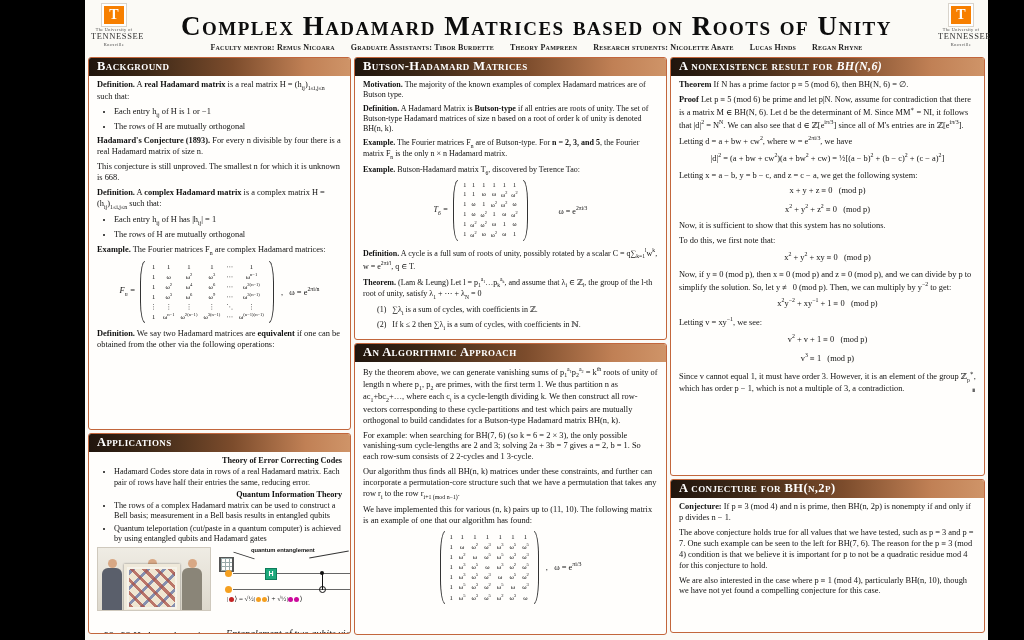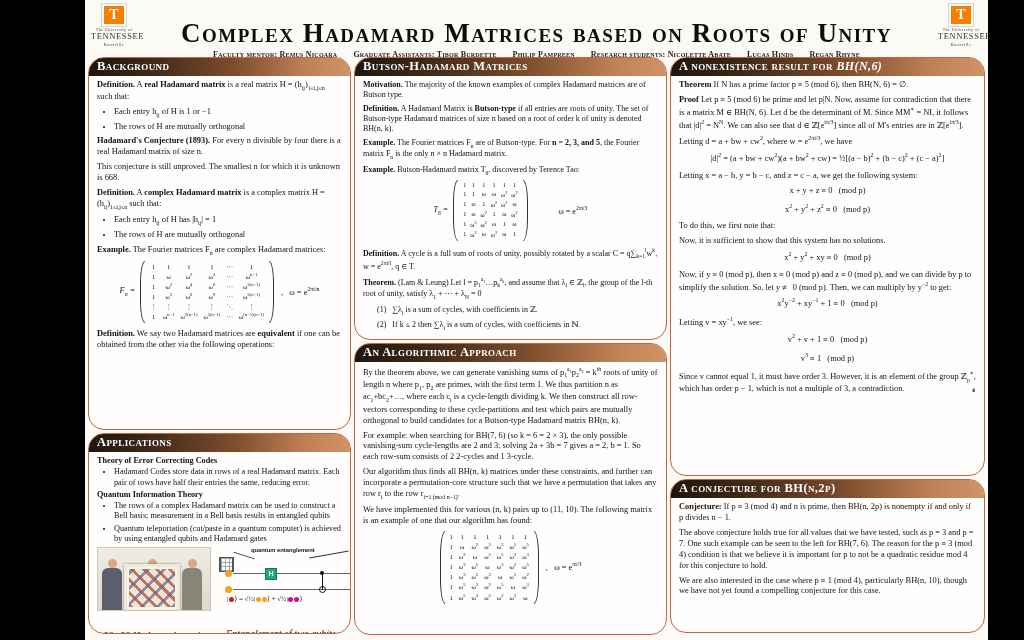--- a/index.html
+++ b/index.html
@@ -3,55 +3,55 @@
 <meta charset="utf-8">
 <style>
   html,body{margin:0;padding:0;}
   body{width:1024px;height:640px;background:#000;position:relative;overflow:hidden;
        font-family:"Liberation Serif","DejaVu Serif",serif;color:#111;}
   .poster{position:absolute;left:85px;top:0;width:903px;height:640px;background:#fbfaf6;}
 
   
   .masthead{position:absolute;top:0;left:0;right:0;height:55px;}
   .main-title{text-align:center;font-variant:small-caps;font-weight:700;font-size:27px;
-              letter-spacing:1.5px;margin-top:18px;color:#0d0d0d;}
+              letter-spacing:1.5px;margin-top:11px;color:#0d0d0d;}
   .credits{display:flex;justify-content:center;gap:16px;font-variant:small-caps;font-weight:700;
            font-size:8px;letter-spacing:.2px;margin-top:1px;color:#222;}
   .logo{position:absolute;top:4px;width:46px;text-align:center;}
   .logo.left{left:6px}.logo.right{right:4px}
   .logo-t{width:20px;height:18px;background:#f77f00;color:#fff;font-weight:700;margin:0 auto;
           display:flex;align-items:center;justify-content:center;font-size:14px;
           border:2px solid #fff;box-shadow:0 0 0 1px #d9d4cc;}
   .logo-l1,.logo-l3{font-size:4.2px;letter-spacing:.4px;color:#444;margin-top:1px;}
   .logo-l2{font-size:8.5px;letter-spacing:.6px;line-height:1.05;color:#333;}
 
   
   .col{position:absolute;top:57px;}
   .col1{left:3px;width:263px;}
   .col2{left:269px;width:313px;}
   .col3{left:585px;width:315px;}
 
   
-  .box{border:1.6px solid #c2663c;border-radius:16px;background:#fffefc;margin-bottom:3px;overflow:hidden;}
+  .box{border:1.6px solid #c2663c;border-radius:3px;background:#fffefc;margin-bottom:3px;overflow:hidden;}
   .box-head{background:linear-gradient(90deg,#20150d 0%,#3c2817 22%,#7c4c2c 55%,#c08055 83%,#cf9468 100%);
             color:#fff;font-weight:700;font-variant:small-caps;font-size:12.5px;
             padding:1px 8px 2px;letter-spacing:.4px;white-space:nowrap;}
   .head-math{font-variant:normal;font-style:italic;font-size:12px;text-align:center;}
   .box-body{padding:4px 8px 4px;font-size:8.4px;line-height:1.3;}
   .bh381{height:371px}.bh199{height:199px}.bh281{height:281px}.bh290{height:290px}
   .bh417{height:417px}.bh152{height:152px}
   .bfs80 .box-body{font-size:8px;line-height:1.24;}
 
   p{margin:0 0 4px;}
   ul{margin:0 0 4px 6px;padding-left:11px;}
   li{margin-bottom:2px;}
   .it{}
   .eq{text-align:center;margin:3px 0 6px;}
   .thm-item{margin:0 0 4px 14px;}
-  .subhead{font-weight:700;margin:0 0 1px;}
+  .subhead{font-weight:700;margin:0 0 1px;text-align:right;}
   .qed{float:right;color:#666;font-size:7px;margin-top:2px;}
 
   
   .mat-row{display:flex;align-items:center;justify-content:center;gap:3px;margin:2px 0 6px;}
   .mat-label{font-style:italic;margin-right:2px;}
   .paren{align-self:stretch;width:4px;border:1.1px solid #333;}
   .paren.l{border-right:none;border-radius:8px 0 0 8px / 55% 0 0 55%;}
   .paren.r{border-left:none;border-radius:0 8px 8px 0 / 0 55% 55% 0;}
   .mgrid{display:inline-grid;column-gap:6px;text-align:center;font-size:6.6px;line-height:1.5;padding:1px 2px;}
   .mgrid.tight{font-size:6.2px;column-gap:4px;line-height:1.45;}
@@ -115,21 +115,21 @@
     <div class="logo right">
       <div class="logo-t">T</div>
       <div class="logo-l1">The University of</div>
       <div class="logo-l2">TENNESSEE</div>
       <div class="logo-l3">Knoxville</div>
     </div>
     <div class="main-title">Complex Hadamard Matrices based on Roots of Unity</div>
     <div class="credits">
       <span>Faculty mentor: Remus Nicoara</span>
       <span>Graduate Assistants: Tibor Burdette</span>
-      <span>Philip Pampreen</span>
+      <span>Theory Pampreen</span>
       <span>Research students: Nicolette Abate</span>
       <span>Lucas Hinds</span>
       <span>Regan Rhyne</span>
     </div>
   </div>
 
   <div class="col col1">
 
     <div class="box bh381">
       <div class="box-head"><span>Background</span></div>
@@ -390,22 +390,22 @@
     <div class="box bh417">
       <div class="box-head"><span>A nonexistence result for </span><span class="head-math">BH(N,6)</span></div>
       <div class="box-body">
         <p><b>Theorem</b> If N has a prime factor p ≡ 5 (mod 6), then BH(N, 6) = ∅.</p>
         <p><b>Proof</b> Let p ≡ 5 (mod 6) be prime and let p|N. Now, assume for contradiction that there is a matrix M ∈ BH(N, 6). Let d be the determinant of M. Since MM<sup>∗</sup> = NI, it follows that |d|<sup>2</sup> = N<sup>N</sup>. We can also see that d ∈ ℤ[e<sup>iπ/3</sup>] since all of M's entries are in ℤ[e<sup>iπ/3</sup>].</p>
         <p>Letting d = a + bw + cw<sup>2</sup>, where w = e<sup>2πi/3</sup>, we have</p>
         <div class="eq">|d|<sup>2</sup> = (a + bw + cw<sup>2</sup>)(a + bw<sup>2</sup> + cw) = ½[(a − b)<sup>2</sup> + (b − c)<sup>2</sup> + (c − a)<sup>2</sup>]</div>
         <p>Letting x = a − b, y = b − c, and z = c − a, we get the following system:</p>
         <div class="eq">x + y + z ≡ 0&nbsp;&nbsp; (mod p)</div>
         <div class="eq">x<sup>2</sup> + y<sup>2</sup> + z<sup>2</sup> ≡ 0&nbsp;&nbsp; (mod p)</div>
+        <p>Now, it is sufficient to show that this system has no solutions.</p>
         <p>To do this, we first note that:</p>
-        <p>Now, it is sufficient to show that this system has no solutions.</p>
         <div class="eq">x<sup>2</sup> + y<sup>2</sup> + xy ≡ 0&nbsp;&nbsp; (mod p)</div>
         <p>Now, if y ≡ 0 (mod p), then x ≡ 0 (mod p) and z ≡ 0 (mod p), and we can divide by p to simplify the solution. So, let y ≢ 0 (mod p). Then, we can multiply by y<sup>−2</sup> to get:</p>
         <div class="eq">x<sup>2</sup>y<sup>−2</sup> + xy<sup>−1</sup> + 1 ≡ 0&nbsp;&nbsp; (mod p)</div>
         <p>Letting v = xy<sup>−1</sup>, we see:</p>
         <div class="eq">v<sup>2</sup> + v + 1 ≡ 0&nbsp;&nbsp; (mod p)</div>
         <div class="eq">v<sup>3</sup> ≡ 1&nbsp;&nbsp; (mod p)</div>
         <p><span>Since v cannot equal 1, it must have order 3. However, it is an element of the group ℤ<sub>p</sub><sup>∗</sup>, which has order p − 1, which is not a multiple of 3, a contradiction.</span><span class="qed">∎</span></p>
       </div>
     </div>
 

